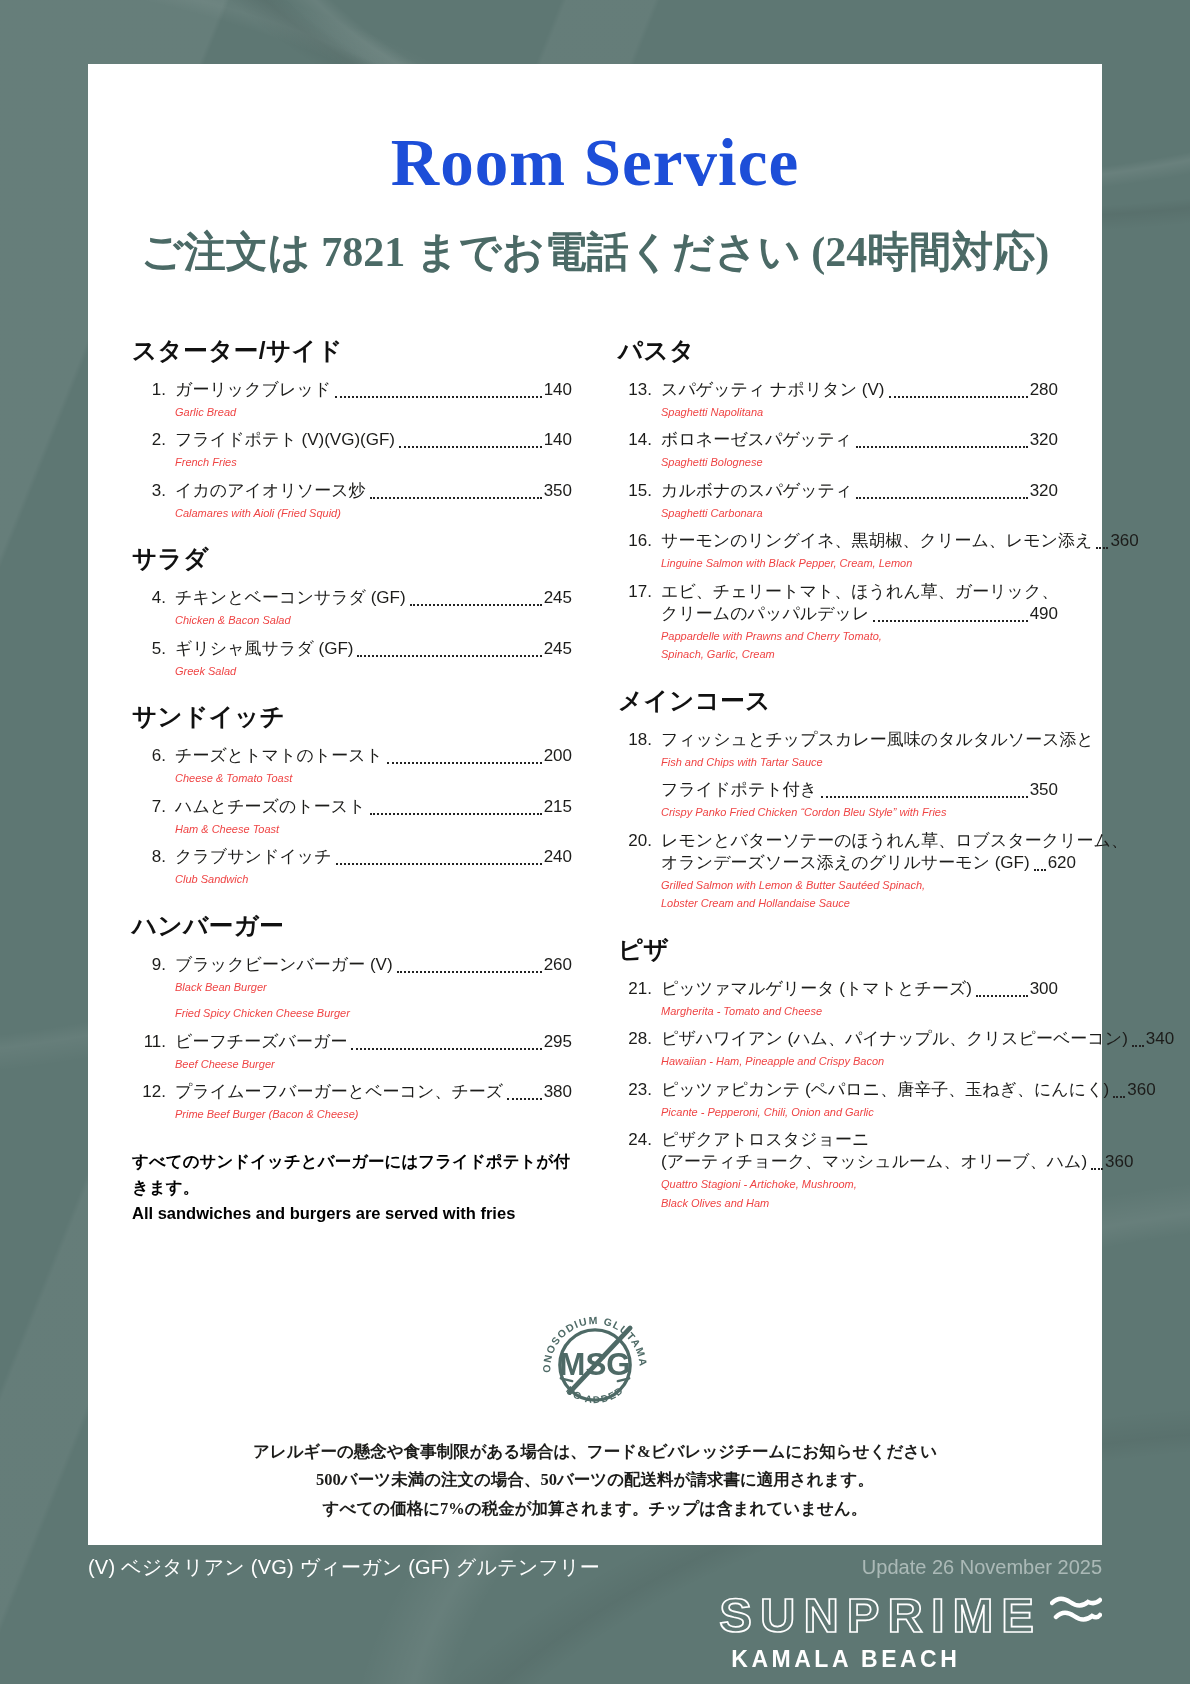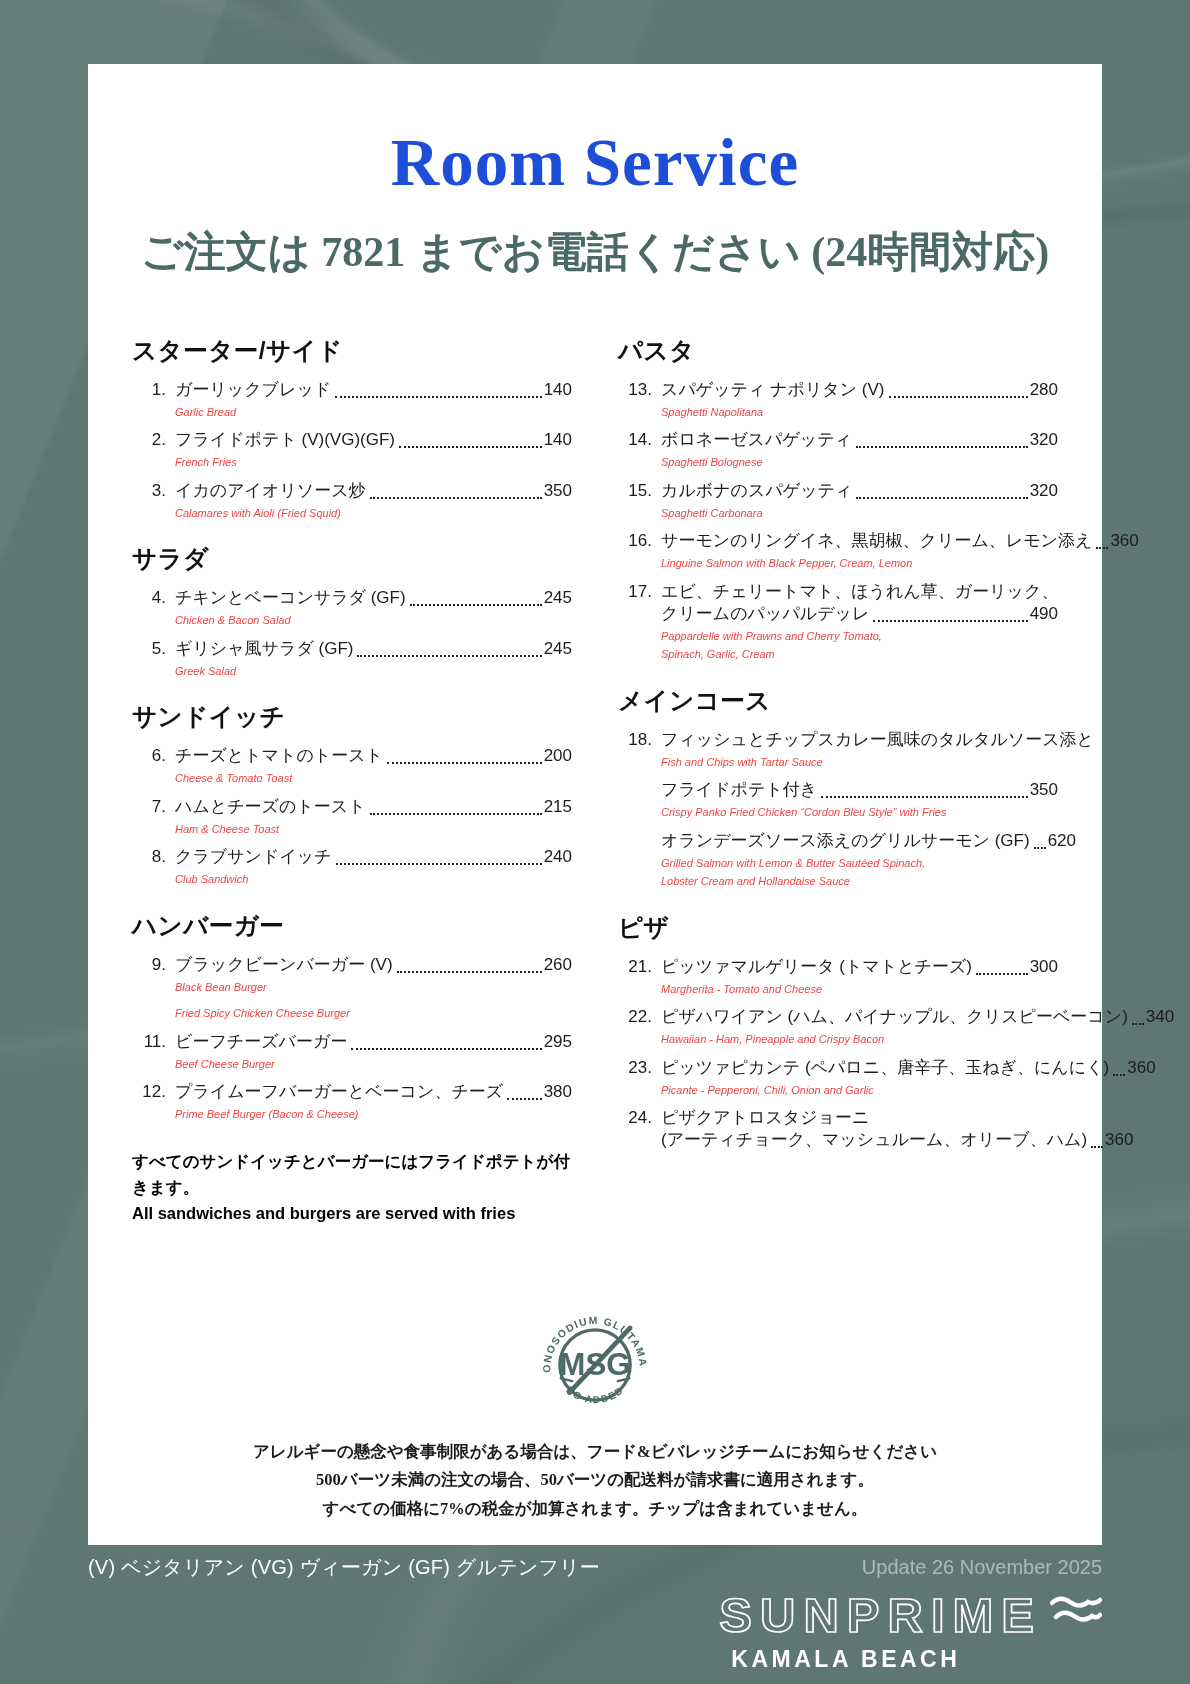--- a/index.html
+++ b/index.html
@@ -262,20 +262,24 @@
           </div>
           <div class="menu-item">
             <div class="item-row cont">
               <span class="item-name-jp">フライドポテト付き</span>
               <span class="dot-leader"></span>
               <span class="item-price">350</span>
             </div>
             <div class="item-name-en">Crispy Panko Fried Chicken “Cordon Bleu Style” with Fries</div>
           </div>
           <div class="menu-item">
+            <div class="item-row">
+              <span class="item-number">20.</span>
+              <span class="item-name-jp">レモンとバターソテーのほうれん草、ロブスタークリーム、</span>
+            </div>
             <div class="item-row cont">
               <span class="item-name-jp">オランデーズソース添えのグリルサーモン (GF)</span>
               <span class="dot-leader"></span>
               <span class="item-price">620</span>
             </div>
             <div class="item-name-en">Grilled Salmon with Lemon &amp; Butter Sautéed Spinach,
 Lobster Cream and Hollandaise Sauce</div>
           </div>
         </div>
         <div class="menu-section">
@@ -284,21 +288,21 @@
             <div class="item-row">
               <span class="item-number">21.</span>
               <span class="item-name-jp">ピッツァマルゲリータ (トマトとチーズ)</span>
               <span class="dot-leader"></span>
               <span class="item-price">300</span>
             </div>
             <div class="item-name-en">Margherita - Tomato and Cheese</div>
           </div>
           <div class="menu-item">
             <div class="item-row">
-              <span class="item-number">22.</span>
+              <span class="item-number">28.</span>
               <span class="item-name-jp">ピザハワイアン (ハム、パイナップル、クリスピーベーコン)</span>
               <span class="dot-leader"></span>
               <span class="item-price">340</span>
             </div>
             <div class="item-name-en">Hawaiian - Ham, Pineapple and Crispy Bacon</div>
           </div>
           <div class="menu-item">
             <div class="item-row">
               <span class="item-number">23.</span>
               <span class="item-name-jp">ピッツァピカンテ (ペパロニ、唐辛子、玉ねぎ、にんにく)</span>
@@ -310,20 +314,22 @@
           <div class="menu-item">
             <div class="item-row">
               <span class="item-number">24.</span>
               <span class="item-name-jp">ピザクアトロスタジョーニ</span>
             </div>
             <div class="item-row cont">
               <span class="item-name-jp">(アーティチョーク、マッシュルーム、オリーブ、ハム)</span>
               <span class="dot-leader"></span>
               <span class="item-price">360</span>
             </div>
+            <div class="item-name-en">Quattro Stagioni - Artichoke, Mushroom,
+Black Olives and Ham</div>
           </div>
         </div>
       </div>
   </div>
 
   <div class="card-footer">
     <svg class="msg-badge" width="114" height="114" viewBox="0 0 120 120">
       <defs>
         <path id="arcTop" d="M 13,64 A 47,47 0 1 1 107,64" fill="none"></path>
         <path id="arcBottom" d="M 19,72 A 44,44 0 0 0 101,72" fill="none"></path>

